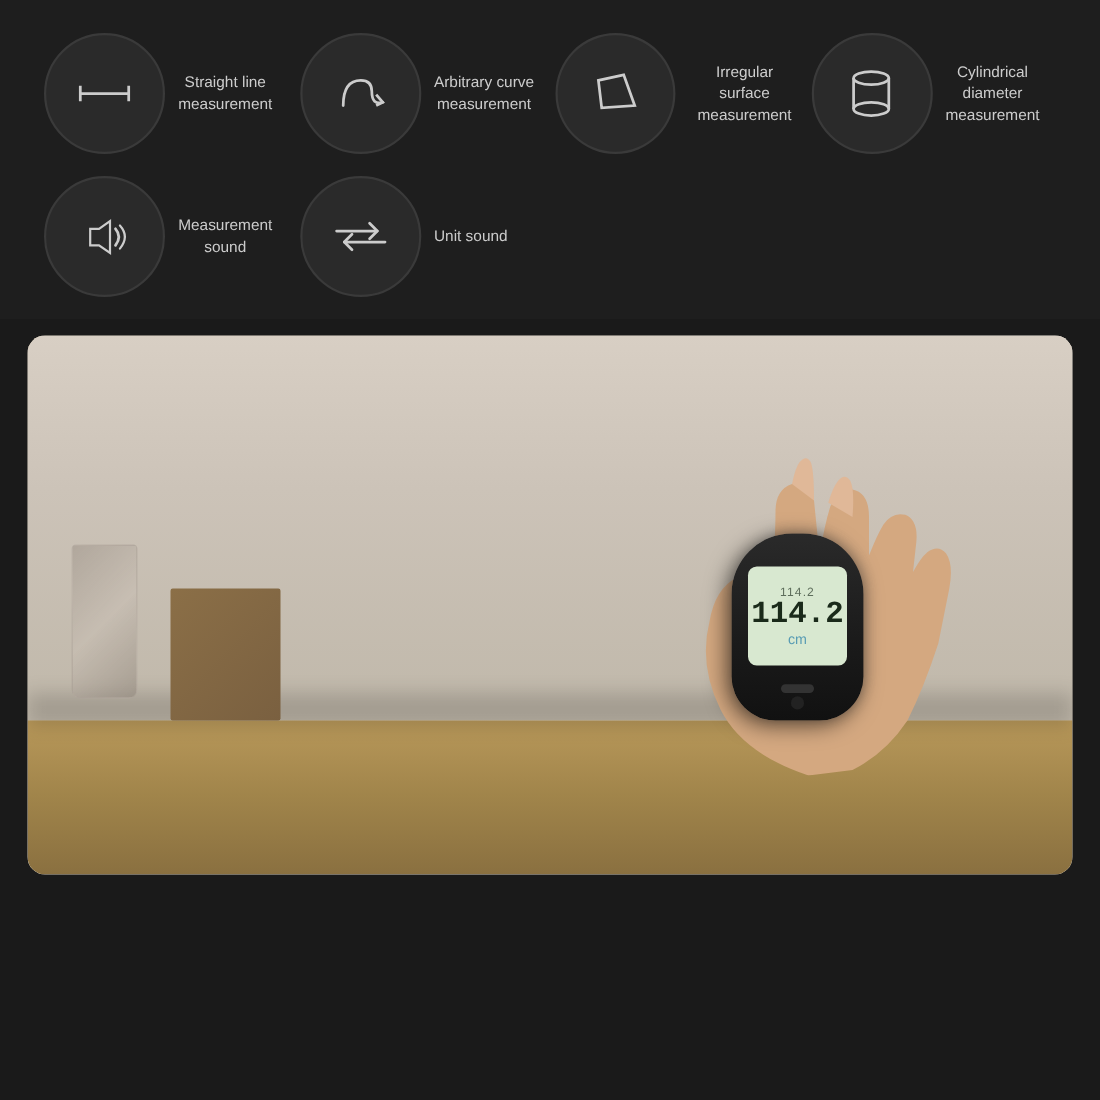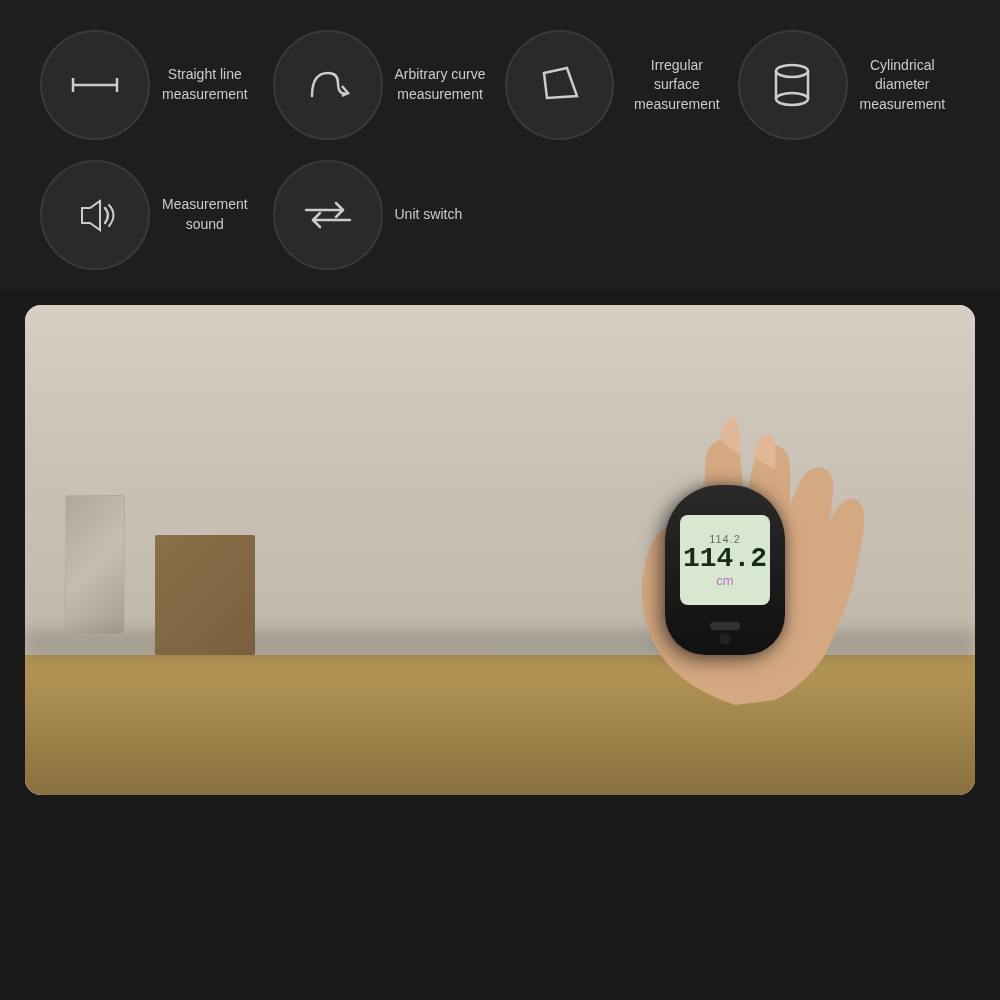--- a/index.html
+++ b/index.html
@@ -178,21 +178,21 @@
     .device-screen-main {
       font-size: 28px;
       font-weight: bold;
       color: #1a2a1a;
       font-family: 'Courier New', monospace;
       line-height: 1;
     }
 
     .device-screen-sub {
       font-size: 13px;
-      color: #a21caf;
+      color: #0369a1;
       opacity: 0.6;
     }
 
     .device-button {
       position: absolute;
       bottom: 25px;
       left: 50%;
       transform: translateX(-50%);
       width: 30px;
       height: 8px;
@@ -282,21 +282,21 @@
 
     <div class="feature-item">
       <div class="circle-icon">
         <svg width="60" height="40" viewBox="0 0 60 40">
           <line x1="8" y1="15" x2="45" y2="15" stroke="#cccccc" stroke-width="2.5" stroke-linecap="round"></line>
           <polyline points="38,8 45,15 38,22" stroke="#cccccc" stroke-width="2.5" fill="none" stroke-linecap="round" stroke-linejoin="round"></polyline>
           <line x1="52" y1="25" x2="15" y2="25" stroke="#cccccc" stroke-width="2.5" stroke-linecap="round"></line>
           <polyline points="22,18 15,25 22,32" stroke="#cccccc" stroke-width="2.5" fill="none" stroke-linecap="round" stroke-linejoin="round"></polyline>
         </svg>
       </div>
-      <div class="feature-label">Unit switch</div>
+      <div class="feature-label">Unit sound</div>
     </div>
 
   </div>
 
   <div class="bottom-section">
     <div class="bottom-image">
 
       <div class="bg-wall"></div>
 
       <div class="bg-shelf"></div>

